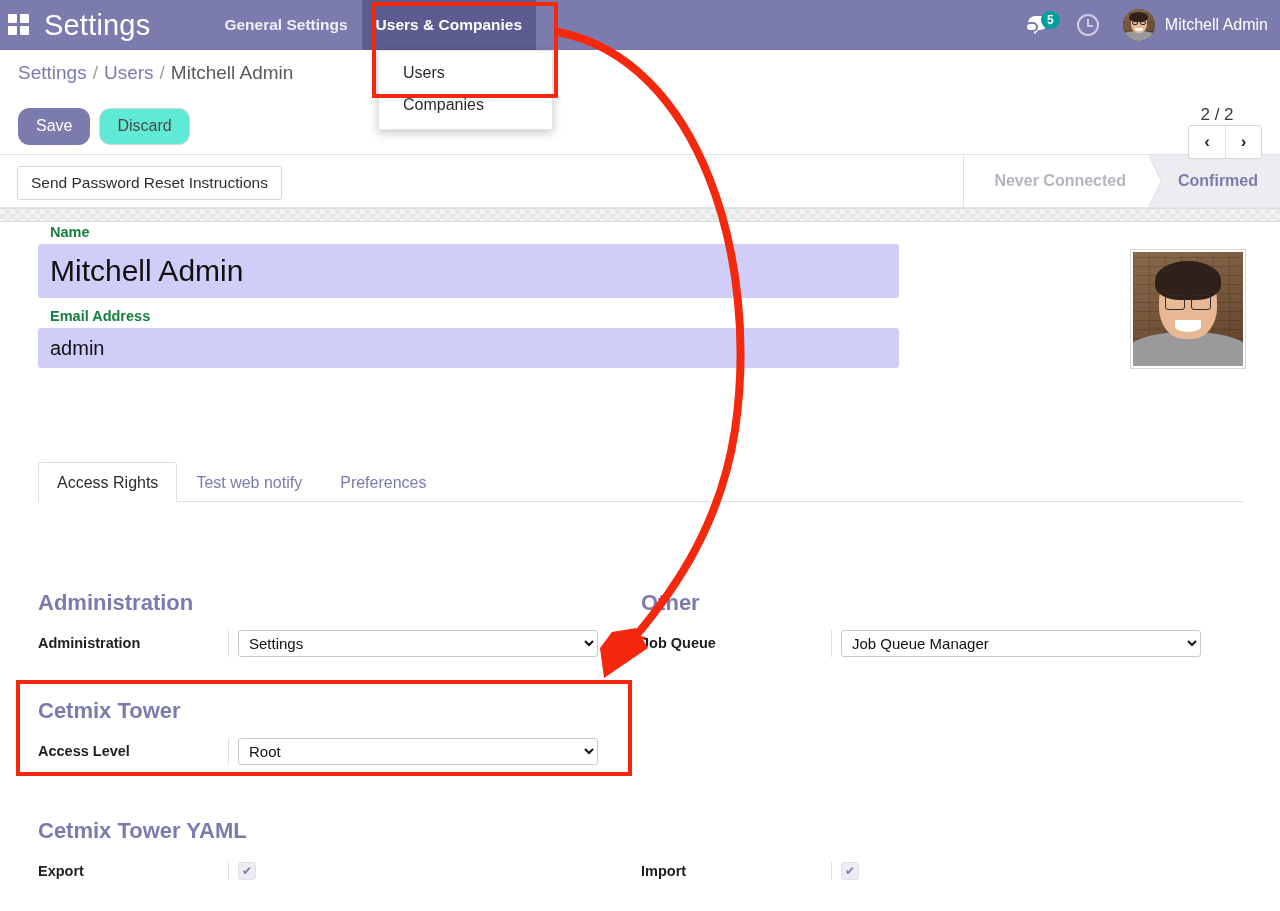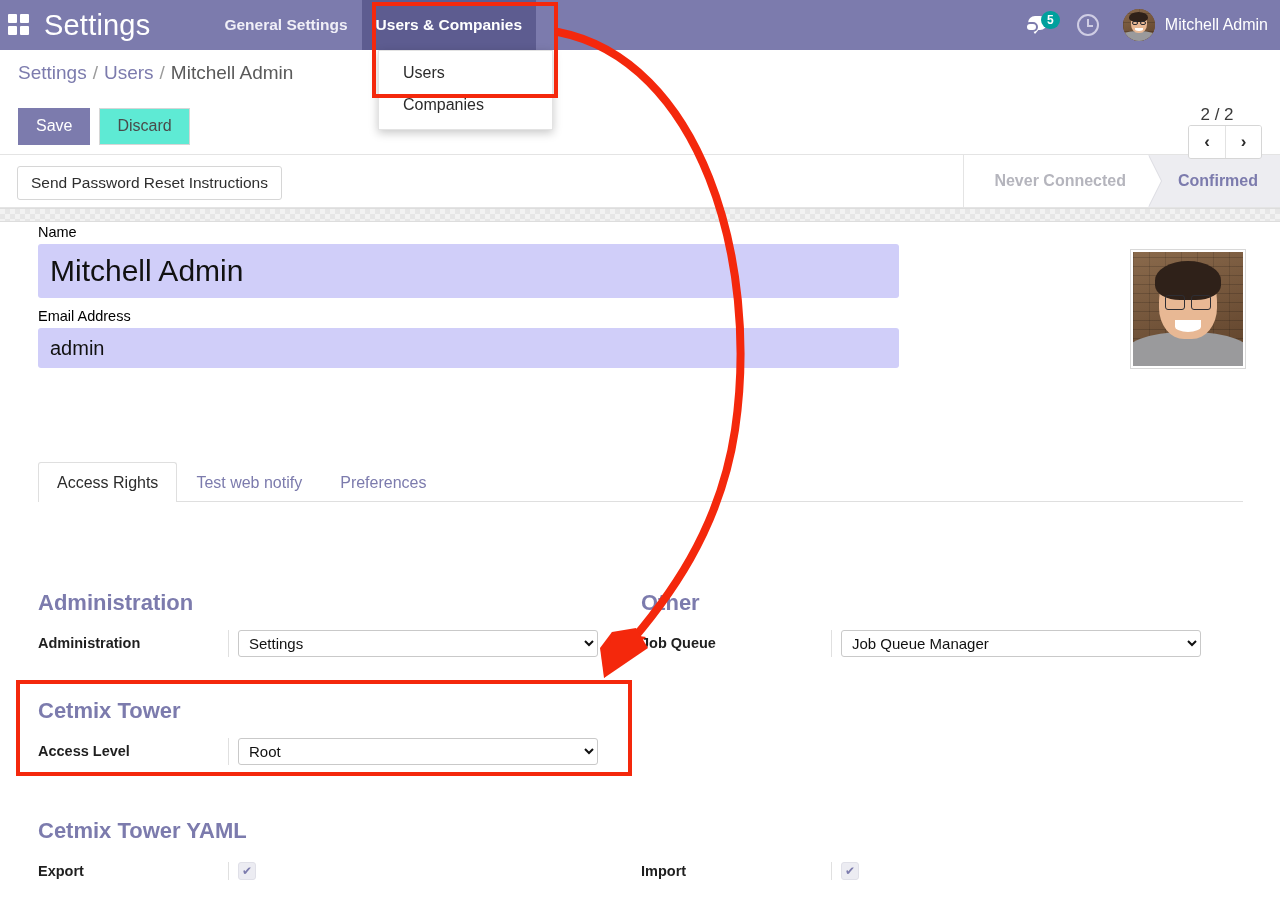--- a/index.html
+++ b/index.html
@@ -140,21 +140,21 @@
     position: absolute; left: 18px; top: 12px;
     font-size: 19px; white-space: nowrap;
   }
   .bc-link { color: #7C7BAD; cursor: pointer; }
   .bc-sep  { color: #9b9b9b; margin: 0 6px; }
   .bc-cur  { color: #5a5a5a; }
 
   .btns { position: absolute; left: 18px; top: 58px; display: flex; }
   .btn {
     font-size: 16px; padding: 7px 17px;
-    border-radius: 0; cursor: pointer;
+    border-radius: 11px; cursor: pointer;
     border: 1px solid transparent;
     line-height: 1.3;
   }
   .btn-save { background: #7C7BAD; color: #ffffff; border-color:#7C7BAD; margin-right: 9px; }
   .btn-discard { background: #5eead4; color: #4a4a4a; border-color: #d6d6d6; }
 
   .pager {
     position: absolute; right: 18px; top: 55px;
     display: flex; align-items: center; flex-direction: column;
   }
@@ -221,22 +221,22 @@
     background-position: 0 0, 5px 5px;
     border-top: 1px solid #dddddd;
     border-bottom: 1px solid #dddddd;
     z-index: 6;
   }
 
   
   .sheet { position: absolute; left: 0; top: 224px; width: 1280px; }
 
   .fld-label {
-    font-size: 14.5px; font-weight: normal; color: #000000;
-    margin-left: 38px; margin-bottom: 4px;
+    font-size: 14.5px; font-weight: bold; color: #15803d;
+    margin-left: 50px; margin-bottom: 4px;
   }
   .fld-input {
     margin-left: 38px;
     width: 861px; background: #D0CEF9;
     border: none; border-radius: 3px;
     color: #111; display: flex; align-items: center;
   }
   .fld-name  { height: 54px; font-size: 30px; padding-left: 12px; }
   .fld-email { height: 40px; font-size: 20px; padding-left: 12px; }
 

